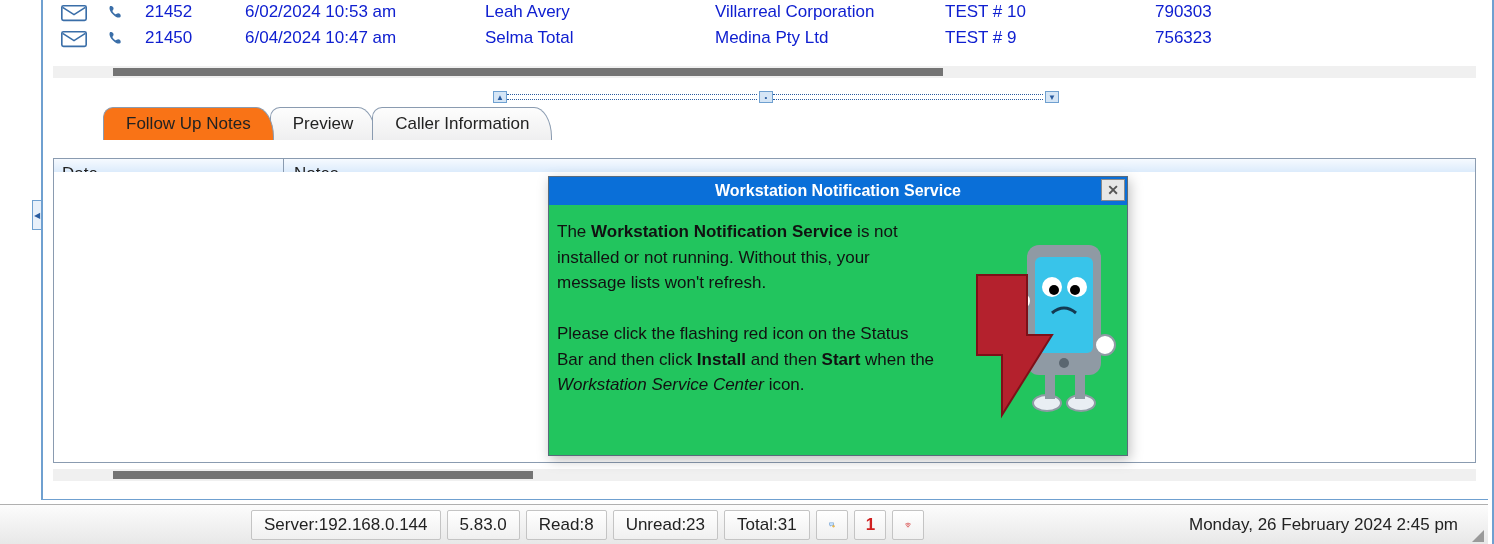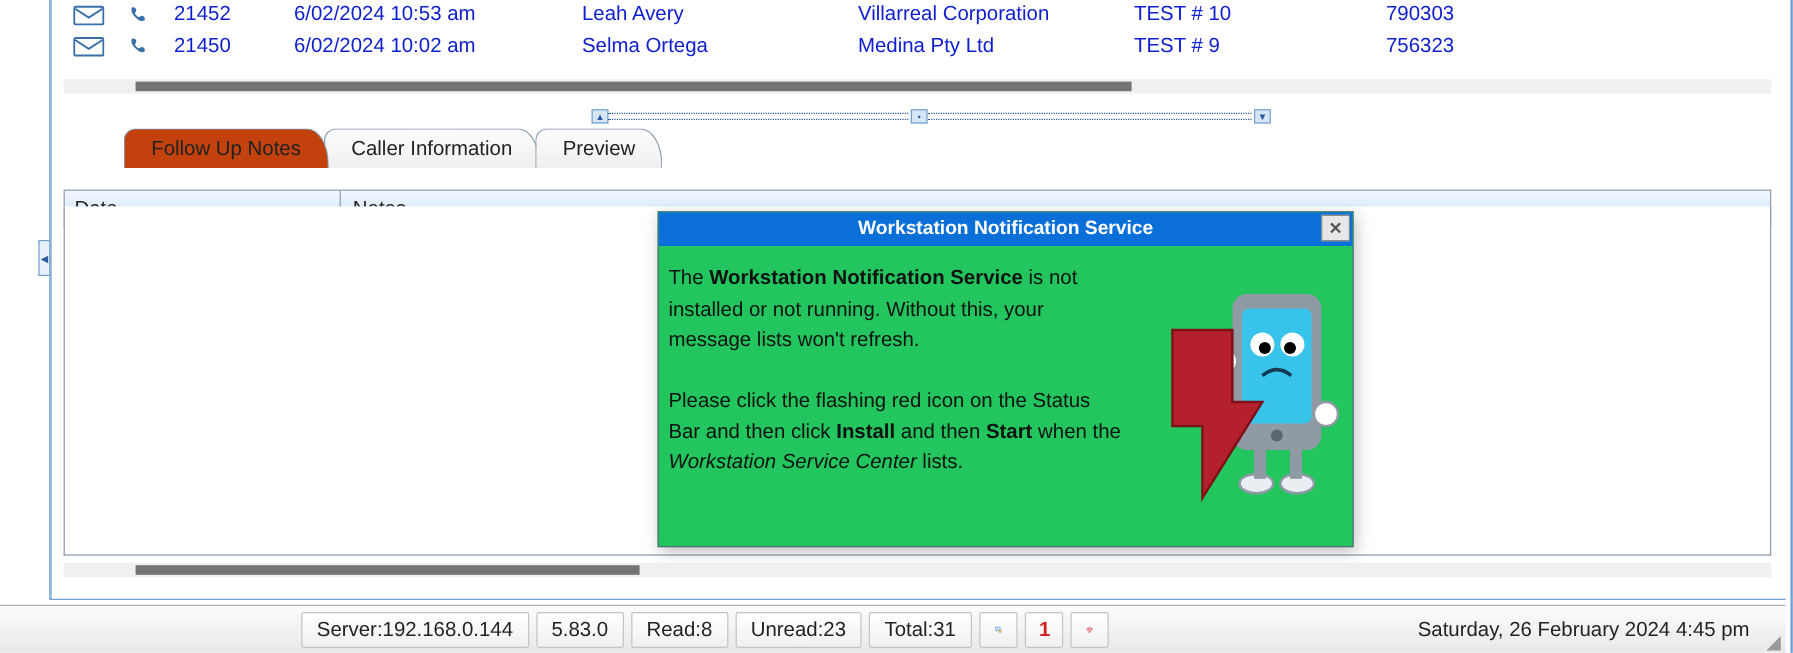--- a/index.html
+++ b/index.html
@@ -90,21 +90,21 @@
   padding: 6px 22px 6px 22px;
   border: 1px solid #8a9bb0;
   border-bottom: none;
   border-radius: 10px 18px 0 0 / 10px 30px 0 0;
   background: linear-gradient(#fdfdfd,#efeff0);
   font-size: 17px;
   color: #222;
   margin-right: -4px;
   position: relative;
 }
-.tab.active { background: #c2410c; z-index: 2; }
+.tab.active { background: #f97316; z-index: 2; }
 .sub-header {
   position: absolute;
   left: 10px; right: 12px; top: 158px; height: 32px;
   border: 1px solid #8a9bb0;
   background: linear-gradient(#f6faff,#d8e9fb,#f0f7ff);
   display: flex; align-items: center;
   font-size: 17px; color: #222;
 }
 .sub-header .col-date { width: 230px; padding-left: 8px; border-right: 1px solid #8a9bb0; height: 100%; display:flex; align-items:center;}
 .sub-header .col-notes { padding-left: 10px; }
@@ -217,22 +217,22 @@
                   <rect x="1" y="1" width="30" height="18" rx="2" fill="none" stroke="#3a6ea8" stroke-width="2"></rect>
                   <path d="M2 3 L16 12 L30 3" fill="none" stroke="#3a6ea8" stroke-width="2"></path>
                 </svg>
           </td>
           <td class="icon-cell">
             <svg viewBox="0 0 24 24">
                   <path d="M4 3 C4 3 6 2 8 4 C9 5 9 7 8 8 C7 9 7 10 9 12 C11 14 12 14 13 13 C14 12 16 12 17 13 C19 15 18 17 18 17 C18 17 15 21 8 14 C1 7 4 3 4 3 Z" fill="#3a6ea8"></path>
                 </svg>
           </td>
           <td class="c-num">21450</td>
-          <td class="c-date">6/02/2024 10:02 am</td>
-          <td class="c-name">Selma Ortega</td>
+          <td class="c-date">6/04/2024 10:47 am</td>
+          <td class="c-name">Selma Total</td>
           <td class="c-comp">Medina Pty Ltd</td>
           <td class="c-test">TEST # 9</td>
           <td class="c-ref">756323</td>
         </tr>
       </tbody>
         </table>
     </div>
 
     <div class="h-scroll">
       <div class="thumb-dark"></div>
@@ -241,22 +241,22 @@
     <div class="splitter">
       <div class="handle" style="left:440px">▲</div>
       <div class="dot-left" style="left:454px; width:250px"></div>
       <div class="handle" style="left:706px">•</div>
       <div class="dot-mid" style="left:720px; width:270px"></div>
       <div class="handle" style="left:992px">▼</div>
     </div>
 
     <div class="tabs">
       <div class="tab active"><span>Follow Up Notes</span></div>
+      <div class="tab"><span>Preview</span></div>
       <div class="tab"><span>Caller Information</span></div>
-      <div class="tab"><span>Preview</span></div>
     </div>
 
     <div class="sub-header">
       <div class="col-date">
           <span>Date</span>
         </div>
       <div class="col-notes"><span>Notes</span></div>
     </div>
 
     <div class="notes-body"></div>
@@ -302,40 +302,40 @@
       <span class="bell-red">1</span>
     </div>
     <div class="cell icon-box">
       <svg width="22" height="20" viewBox="0 0 24 20" class="wifi-red">
           <path d="M2 6 a16 16 0 0 1 20 0" fill="none" stroke="currentColor" stroke-width="2.5" stroke-linecap="round"></path>
           <path d="M5 11 a10 10 0 0 1 14 0" fill="none" stroke="currentColor" stroke-width="2.5" stroke-linecap="round"></path>
           <path d="M8.5 15.5 a5 5 0 0 1 7 0" fill="none" stroke="currentColor" stroke-width="2.5" stroke-linecap="round"></path>
           <circle cx="12" cy="18" r="1.6" fill="currentColor"></circle>
         </svg>
     </div>
-    <div class="date-box"><span>Saturday, 26 February 2024  4:45 pm</span></div>
+    <div class="date-box"><span>Monday, 26 February 2024  2:45 pm</span></div>
     <div class="grip"></div>
   </div>
 </div>
 
 <div class="popup">
   <div class="popup-title">
     <span>Workstation Notification Service</span>
     <div class="popup-close">
       <span>✕</span>
     </div>
   </div>
   <div class="popup-body">
     <div class="txt">
       <p>
         <span>The </span><strong>Workstation Notification Service</strong><span> is not installed or not running.  Without this, your message lists won't refresh.</span>
       </p>
       <br>
       <p>
-        <span>Please click the flashing red icon on the Status Bar and then click </span><strong>Install</strong><span> and then </span><strong>Start</strong><span> when the </span><em>Workstation Service Center</em><span> lists.</span>
+        <span>Please click the flashing red icon on the Status Bar and then click </span><strong>Install</strong><span> and then </span><strong>Start</strong><span> when the </span><em>Workstation Service Center</em><span> icon.</span>
       </p>
     </div>
     <div class="mascot">
       <svg viewBox="0 0 160 210">
         <rect x="70" y="10" width="74" height="130" rx="12" fill="#8f9aa4"></rect>
         <rect x="78" y="22" width="58" height="96" rx="6" fill="#38c4ea"></rect>
         <circle cx="95" cy="52" r="10" fill="#fff"></circle>
           <circle cx="120" cy="52" r="10" fill="#fff"></circle>
         <circle cx="97" cy="55" r="5" fill="#000"></circle>
           <circle cx="118" cy="55" r="5" fill="#000"></circle>

